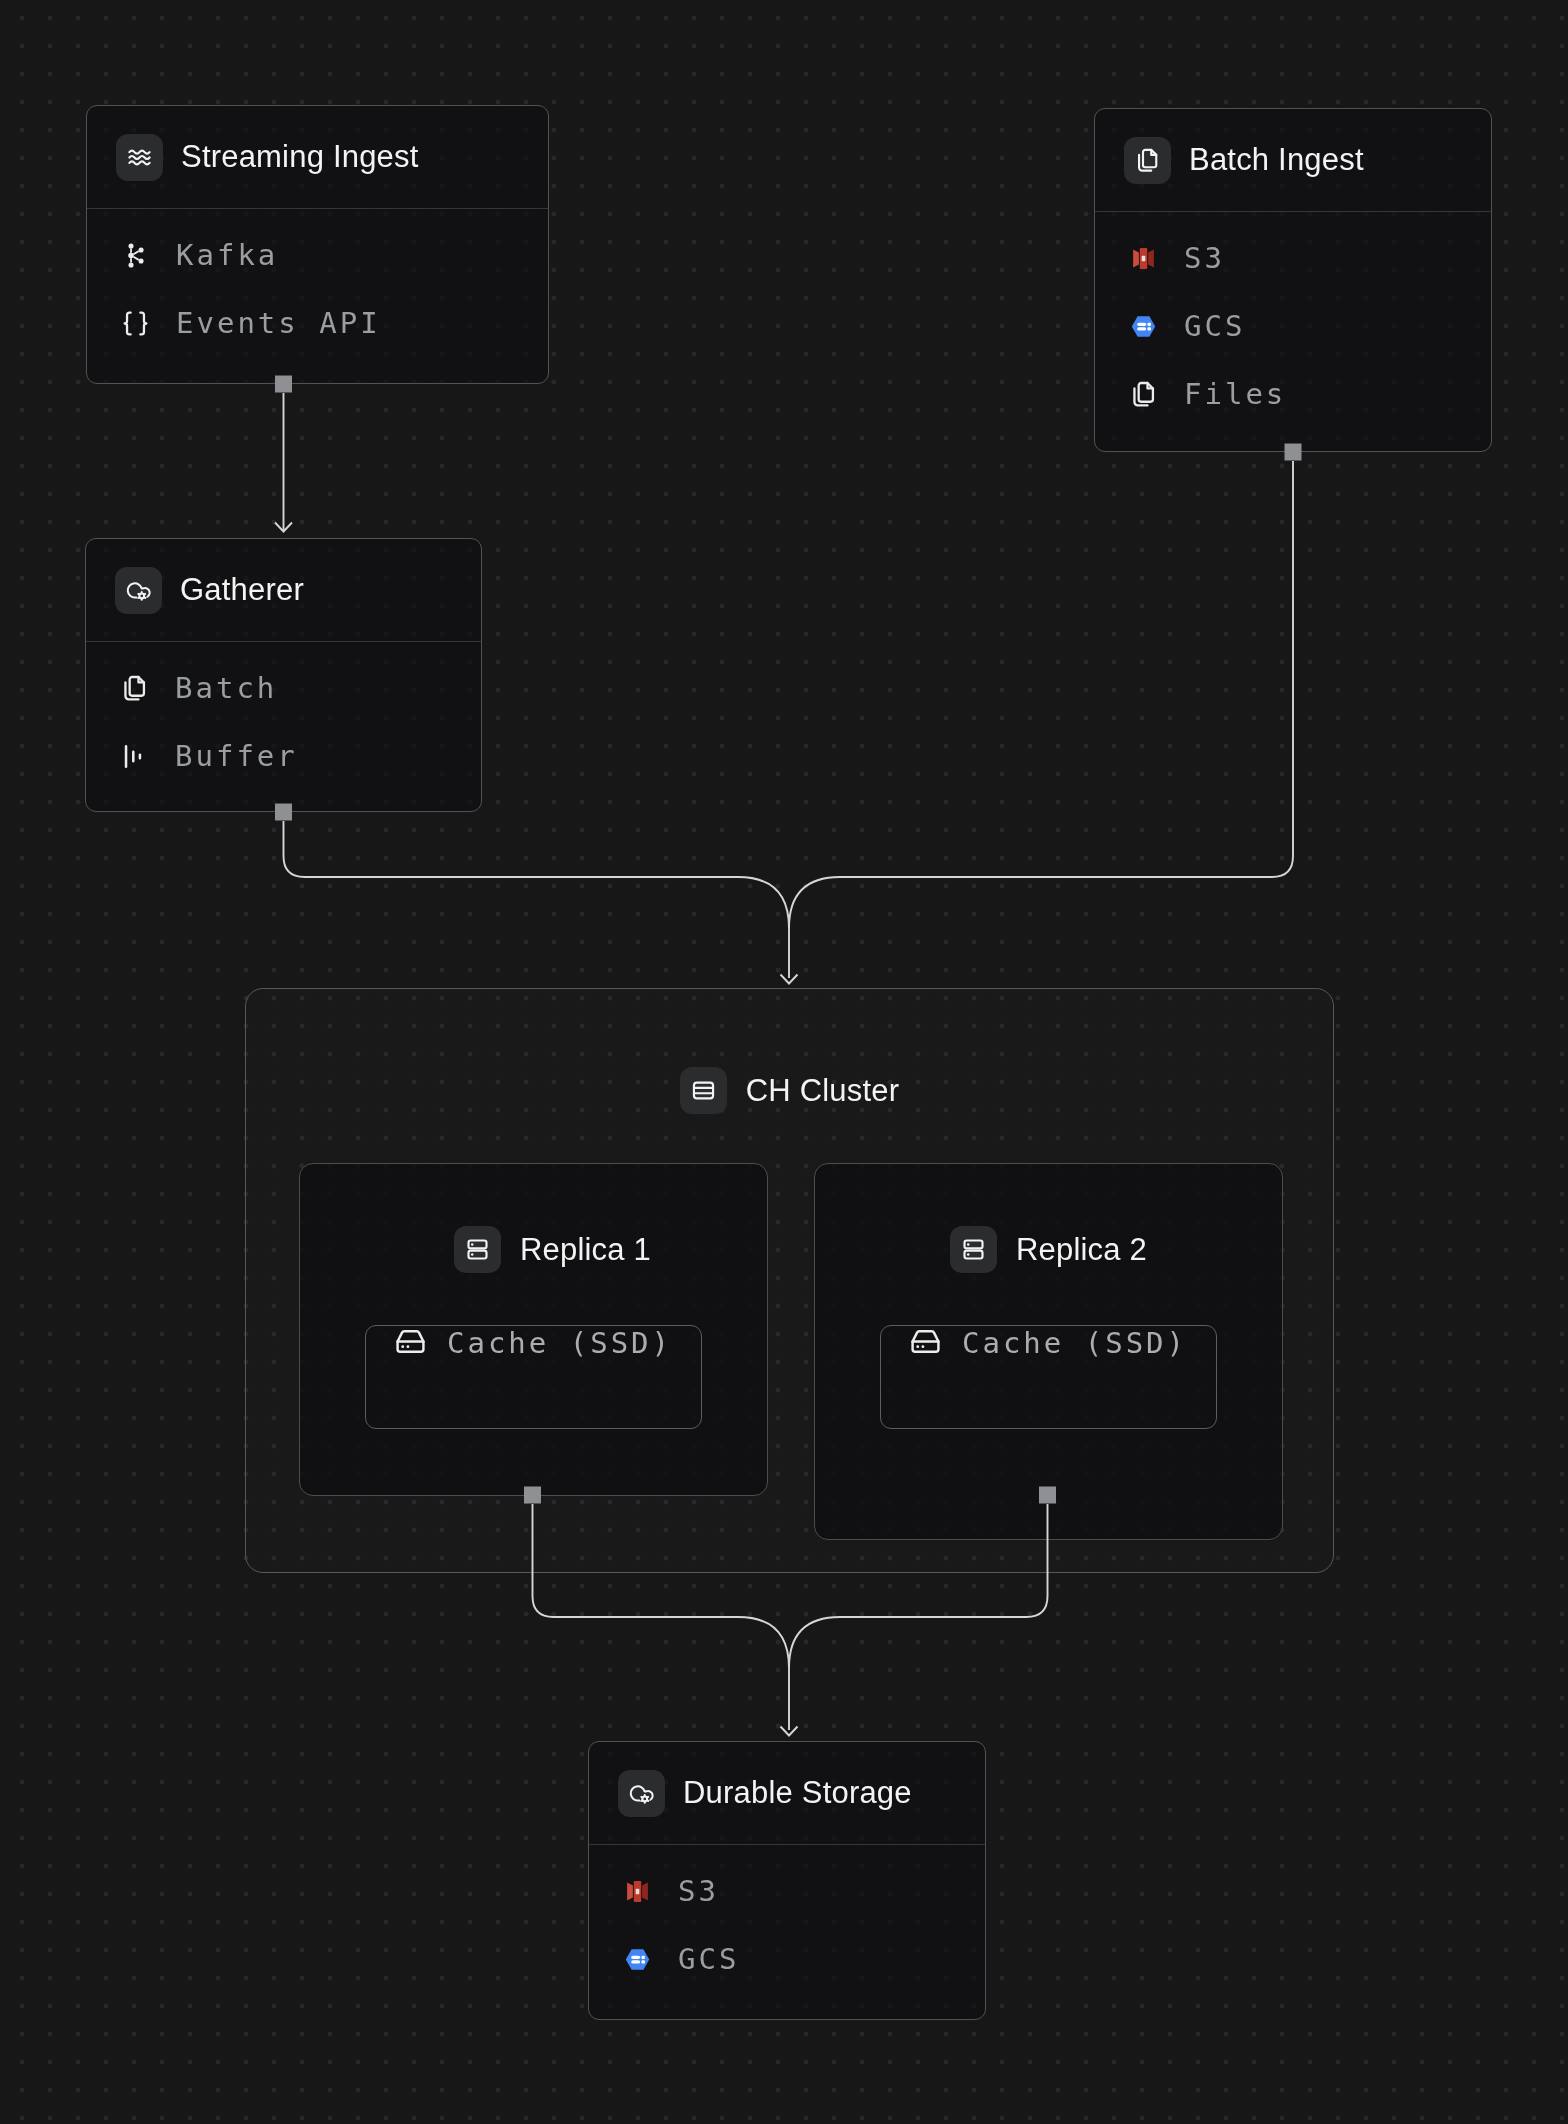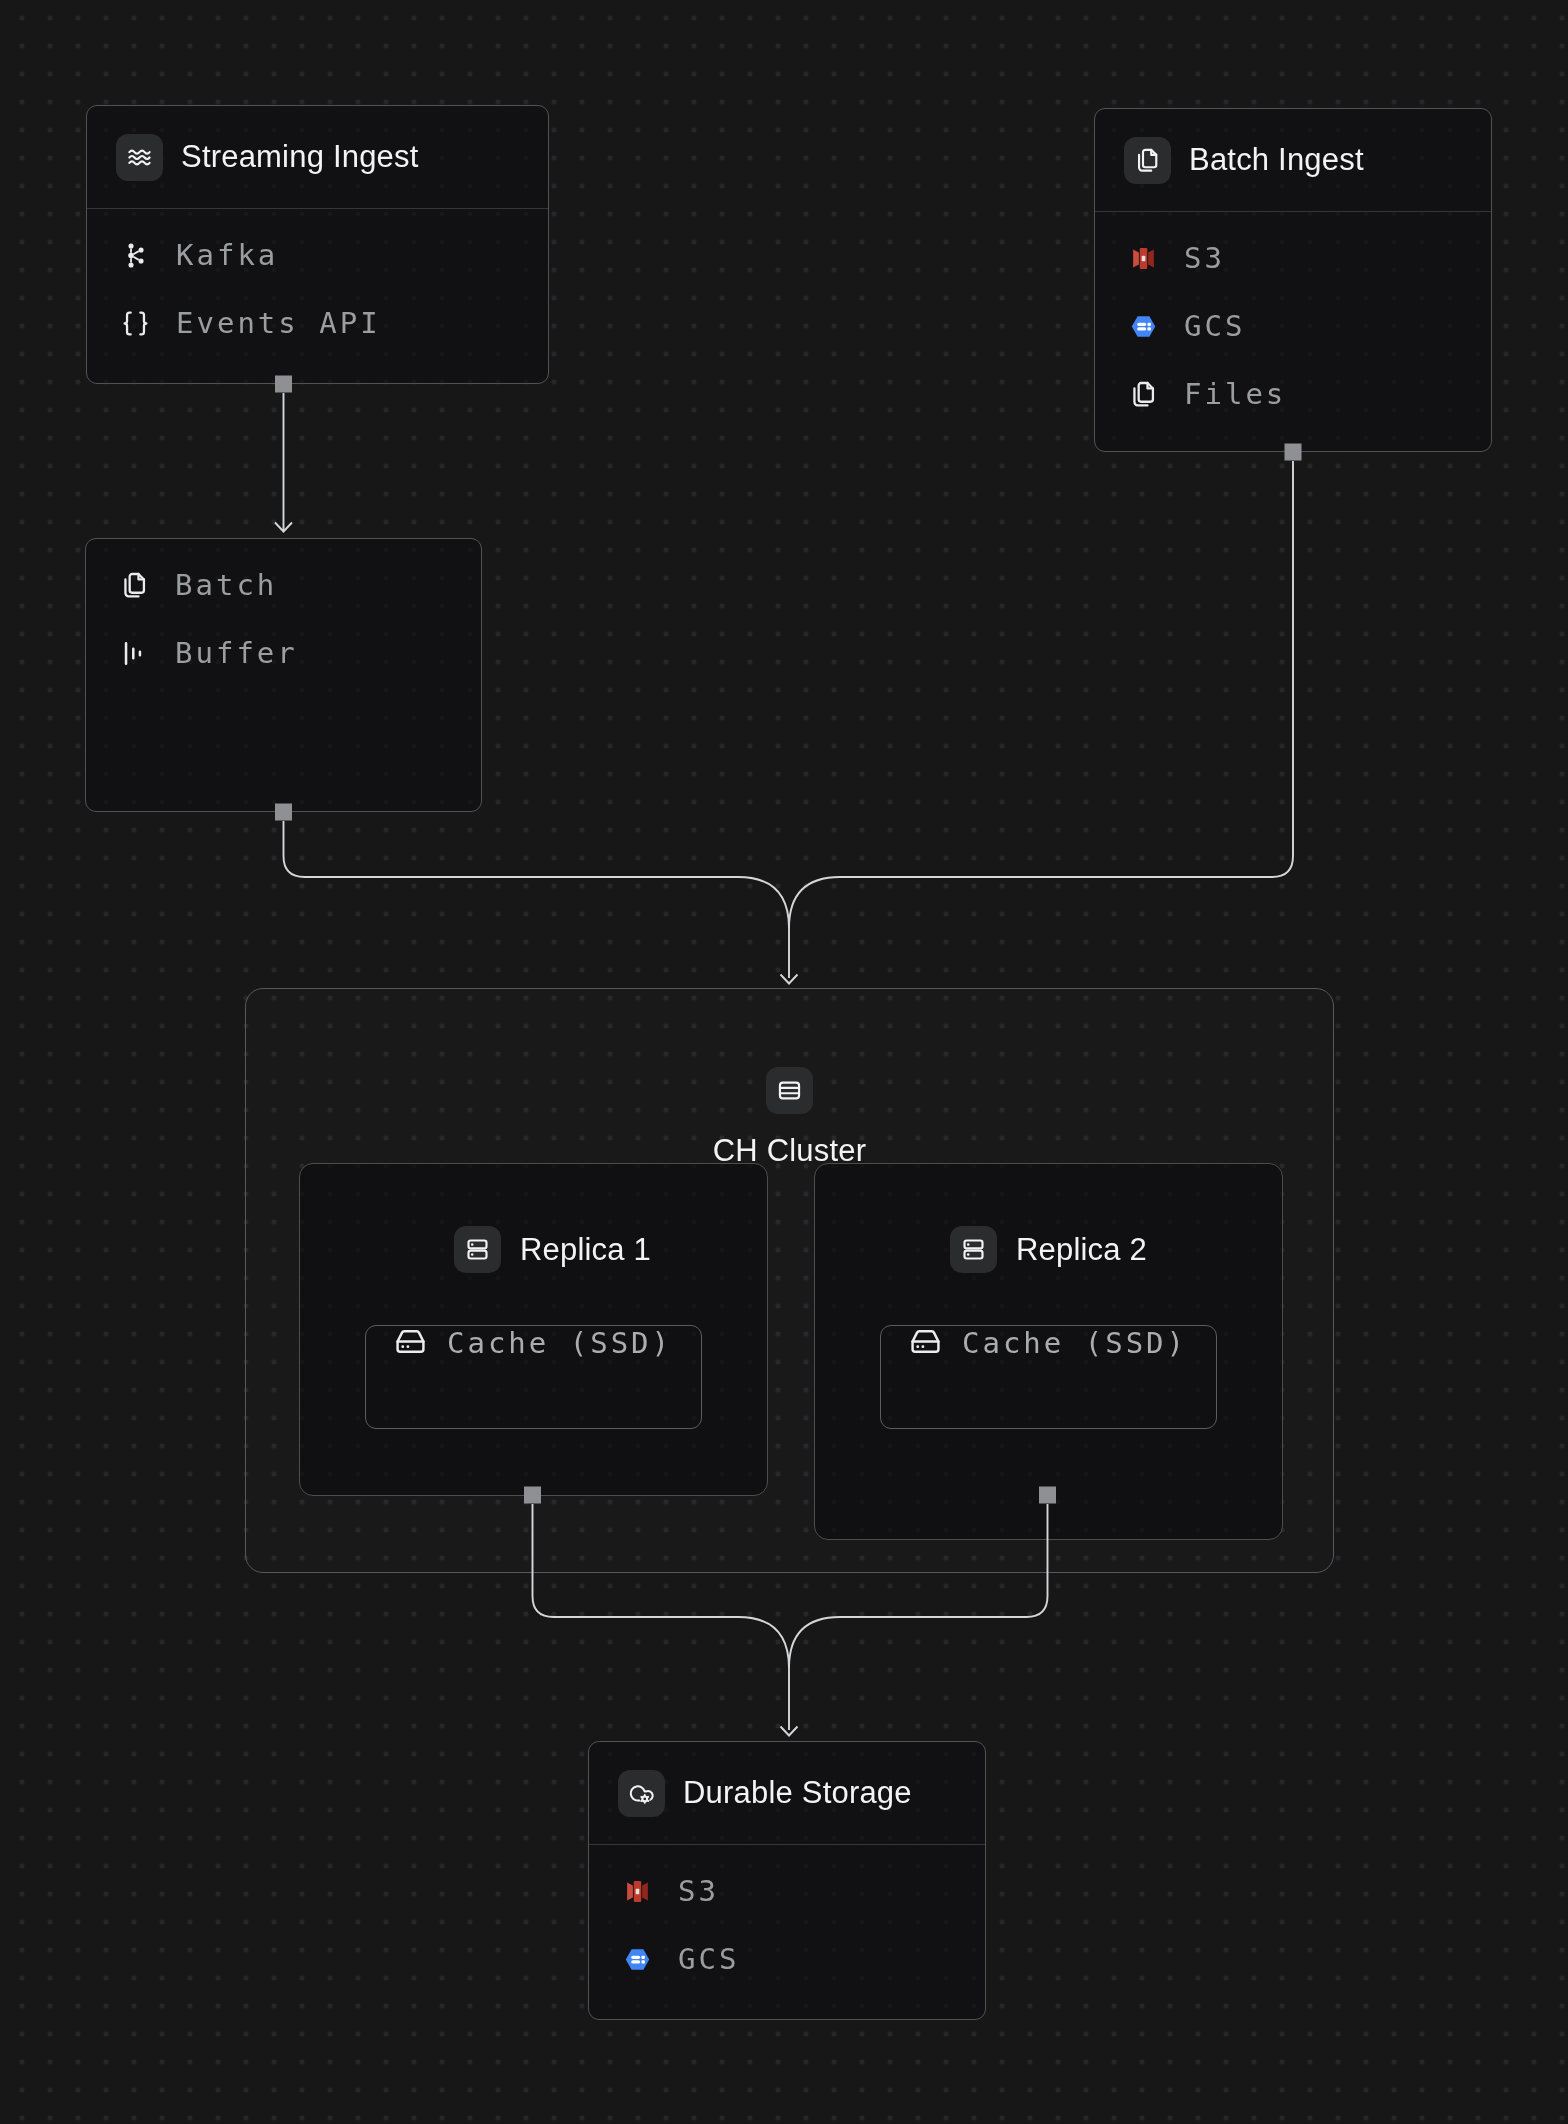--- a/index.html
+++ b/index.html
@@ -35,21 +35,21 @@
   .ic{width:29px;height:29px;display:block;}
   .ic-chip{width:27px;height:27px;display:block;}
   
   .group{
     position:absolute;box-sizing:border-box;
     background:rgba(255,255,255,0.012);
     border:1.5px solid #56585b;border-radius:18px;
   }
   .group-header{
     position:absolute;left:0;right:0;top:78px;display:flex;justify-content:center;
-    align-items:center;gap:19px;flex-direction:column;
+    align-items:center;gap:19px;
   }
   
   .subnode{
     position:absolute;box-sizing:border-box;background:rgba(13,13,15,.72);
     border:1.5px solid #4b4d50;border-radius:14px;
   }
   .sub-header{margin-top:62px;display:flex;justify-content:center;align-items:center;gap:19px;}
   .cachebox{
     position:absolute;left:65px;top:161px;width:337px;height:104px;box-sizing:border-box;
     border:1.5px solid #5a5c5f;border-radius:11px;
@@ -191,20 +191,28 @@
             <svg class="ic">
               <use href="#i-files"></use>
             </svg>
           </span>
         <span class="rlabel">Files</span>
       </div>
     </div>
   </div>
 
   <div class="node" style="left:85px;top:538px;width:397px;height:274px;">
+    <div class="node-header">
+      <span class="chip">
+          <svg class="ic-chip">
+            <use href="#i-cloud-gear"></use>
+          </svg>
+        </span>
+      <span class="title">Gatherer</span>
+    </div>
     <div class="node-body">
       <div class="row">
         <span class="ric">
             <svg class="ic">
               <use href="#i-files"></use>
             </svg>
           </span>
         <span class="rlabel">Batch</span>
       </div>
       <div class="row">

